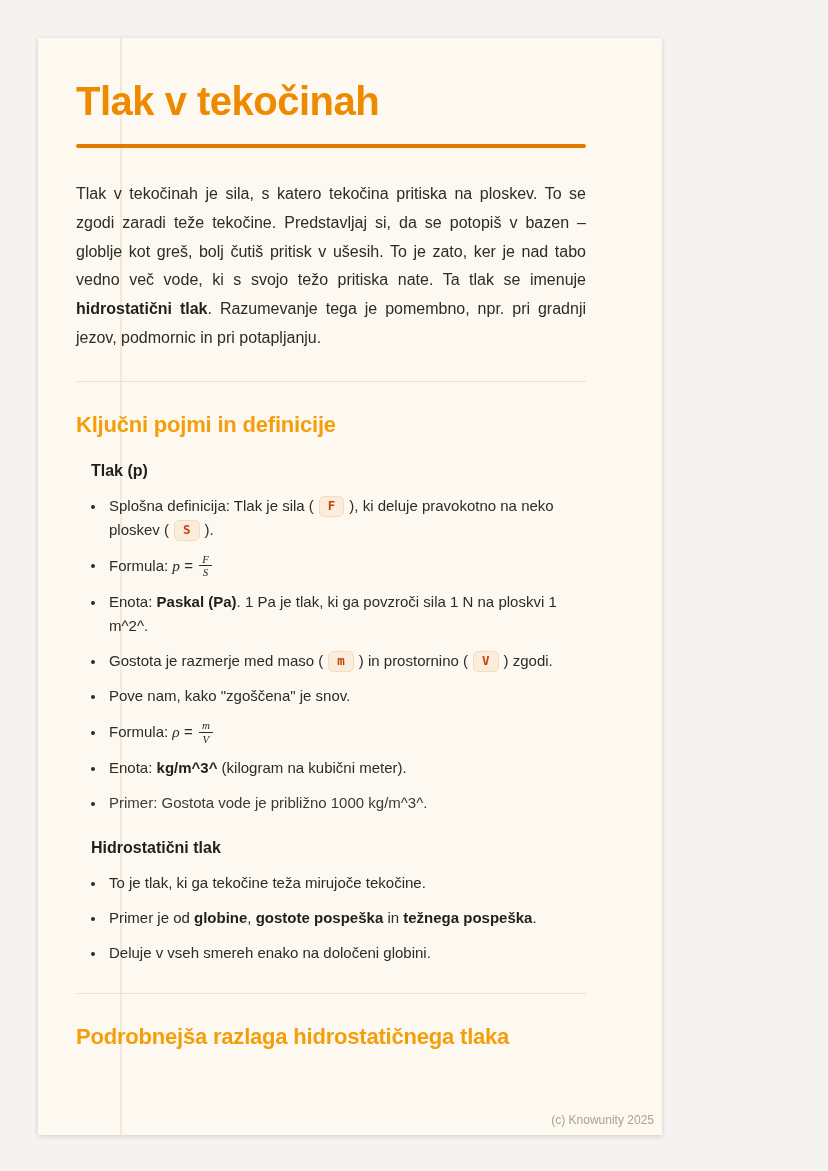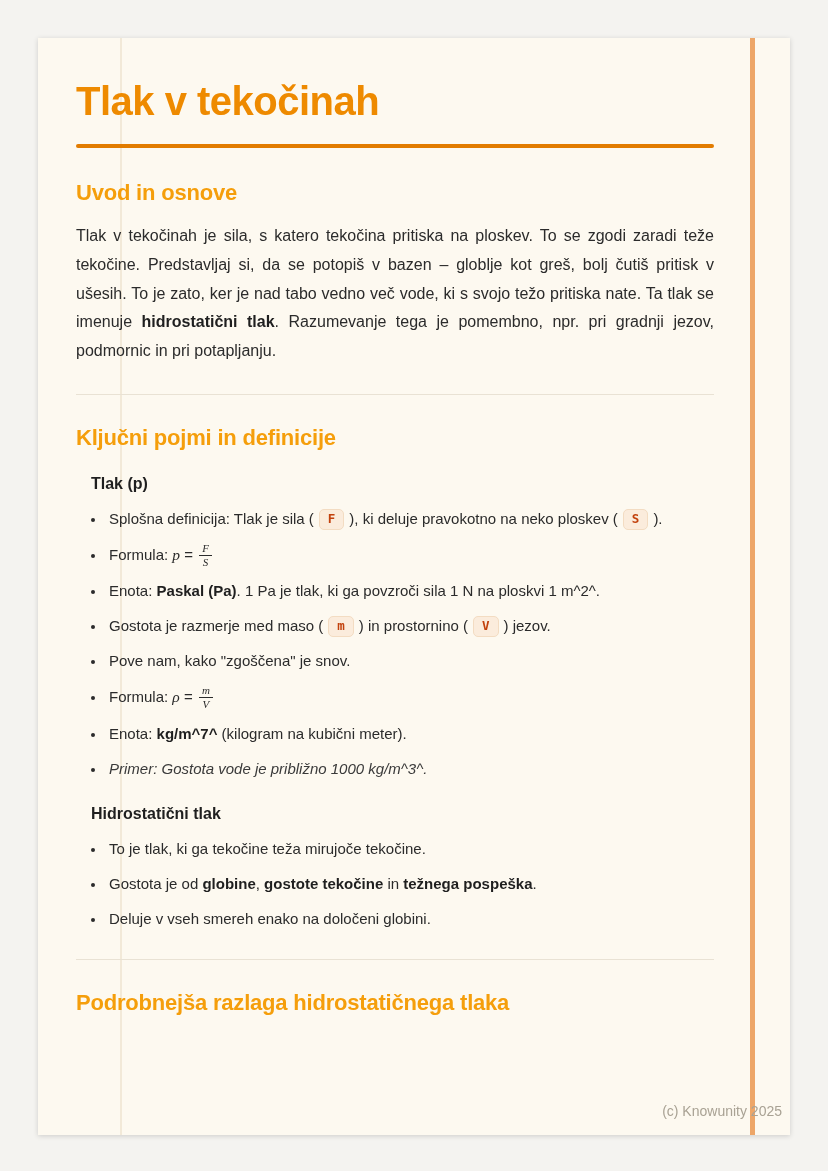--- a/index.html
+++ b/index.html
@@ -8,21 +8,21 @@
     width: 828px;
     height: 1171px;
     background: #f4f3f0;
     font-family: "Liberation Sans", "DejaVu Sans", sans-serif;
     -webkit-font-smoothing: antialiased;
   }
   .page {
     position: absolute;
     left: 38px;
     top: 38px;
-    width: 752px;
+    width: 624px;
     height: 1097px;
     background: #fdf9f0;
     box-shadow: 0 1px 5px rgba(0,0,0,0.16);
     overflow: hidden;
   }
   .margin-line-left {
     position: absolute;
     left: 82px; top: 0; bottom: 0;
     width: 2px;
     background: #f2e9d8;
@@ -81,21 +81,21 @@
     margin: 0 0 10px 0;
     padding-left: 30px;
     font-size: 15px;
     line-height: 1.6;
   }
   ul.blist li {
     margin-bottom: 11px;
     padding-left: 3px;
   }
   ul.blist li::marker { color: #2b2b2b; font-size: 13px; }
-  li.italic { font-style: italic; color: #3a3a3a; }
+  li.italic { color: #3a3a3a; }
   strong { font-weight: 700; color: #1f1f1f; }
   .code {
     display: inline-block;
     background: #fbecdc;
     border: 1px solid #f3dcc2;
     border-radius: 5px;
     padding: 0 8px;
     margin: 0 5px;
     font-family: "DejaVu Sans Mono", "Liberation Mono", monospace;
     font-size: 12.5px;
@@ -117,64 +117,63 @@
     font-style: italic;
     font-size: 11px;
     line-height: 1.15;
     margin-left: 2px;
   }
   .frac .fnum { display: block; padding: 0 3px; border-bottom: 1px solid #2b2b2b; }
   .frac .fden { display: block; padding: 0 3px; }
   .footer-credit {
     position: absolute;
     right: 8px;
-    bottom: 16px;
-    font-size: 14px;
+    bottom: 8px;
+    font-size: 12px;
     color: #a9a294;
     z-index: 2;
   }
 </style>
 </head>
 <body>
 
 <div class="page">
   <div class="margin-line-left"></div>
   <div class="margin-line-right"></div>
 
   <div class="content">
 
     <h1 class="doc-title">Tlak v tekočinah</h1>
     <div class="title-rule"></div>
 
-    <h2 class="sec">Uvod in osnove</h2>
     <p class="body-just"><span>Tlak v tekočinah je sila, s katero tekočina pritiska na ploskev. To se zgodi zaradi teže tekočine. Predstavljaj si, da se potopiš v bazen – globlje kot greš, bolj čutiš pritisk v ušesih. To je zato, ker je nad tabo vedno več vode, ki s svojo težo pritiska nate. Ta tlak se imenuje </span><strong>hidrostatični tlak</strong><span>. Razumevanje tega je pomembno, npr. pri gradnji jezov, podmornic in pri potapljanju.</span></p>
 
     <hr class="divider">
 
     <h2 class="sec">Ključni pojmi in definicije</h2>
 
     <h3 class="sub">Tlak (p)</h3>
     <ul class="blist">
       <li><span>Splošna definicija: Tlak je sila (</span><span class="code">F</span><span>), ki deluje pravokotno na neko ploskev (</span><span class="code">S</span><span>).</span></li>
       <li><span>Formula: </span><span class="mvar">p</span><span> = </span><span class="frac"><span class="fnum">F</span><span class="fden">S</span></span></li>
       <li><span>Enota: </span><strong>Paskal (Pa)</strong><span>. 1 Pa je tlak, ki ga povzroči sila 1 N na ploskvi 1 m^2^.</span></li>
     </ul>
 
     <ul class="blist">
-      <li><span>Gostota je razmerje med maso (</span><span class="code">m</span><span>) in prostornino (</span><span class="code">V</span><span>) jezov.</span></li>
+      <li><span>Gostota je razmerje med maso (</span><span class="code">m</span><span>) in prostornino (</span><span class="code">V</span><span>) zgodi.</span></li>
       <li><span>Pove nam, kako "zgoščena" je snov.</span></li>
       <li><span>Formula: </span><span class="mvar">ρ</span><span> = </span><span class="frac"><span class="fnum">m</span><span class="fden">V</span></span></li>
-      <li><span>Enota: </span><strong>kg/m^7^</strong><span> (kilogram na kubični meter).</span></li>
+      <li><span>Enota: </span><strong>kg/m^3^</strong><span> (kilogram na kubični meter).</span></li>
       <li class="italic"><span>Primer: Gostota vode je približno 1000 kg/m^3^.</span></li>
     </ul>
 
     <h3 class="sub">Hidrostatični tlak</h3>
     <ul class="blist">
       <li><span>To je tlak, ki ga tekočine teža mirujoče tekočine.</span></li>
-      <li><span>Gostota je od </span><strong>globine</strong><span>, </span><strong>gostote tekočine</strong><span> in </span><strong>težnega pospeška</strong><span>.</span></li>
+      <li><span>Primer je od </span><strong>globine</strong><span>, </span><strong>gostote pospeška</strong><span> in </span><strong>težnega pospeška</strong><span>.</span></li>
       <li><span>Deluje v vseh smereh enako na določeni globini.</span></li>
     </ul>
 
     <hr class="divider">
 
     <h2 class="sec">Podrobnejša razlaga hidrostatičnega tlaka</h2>
 
   </div>
 
   <div class="footer-credit">(c) Knowunity 2025</div>

